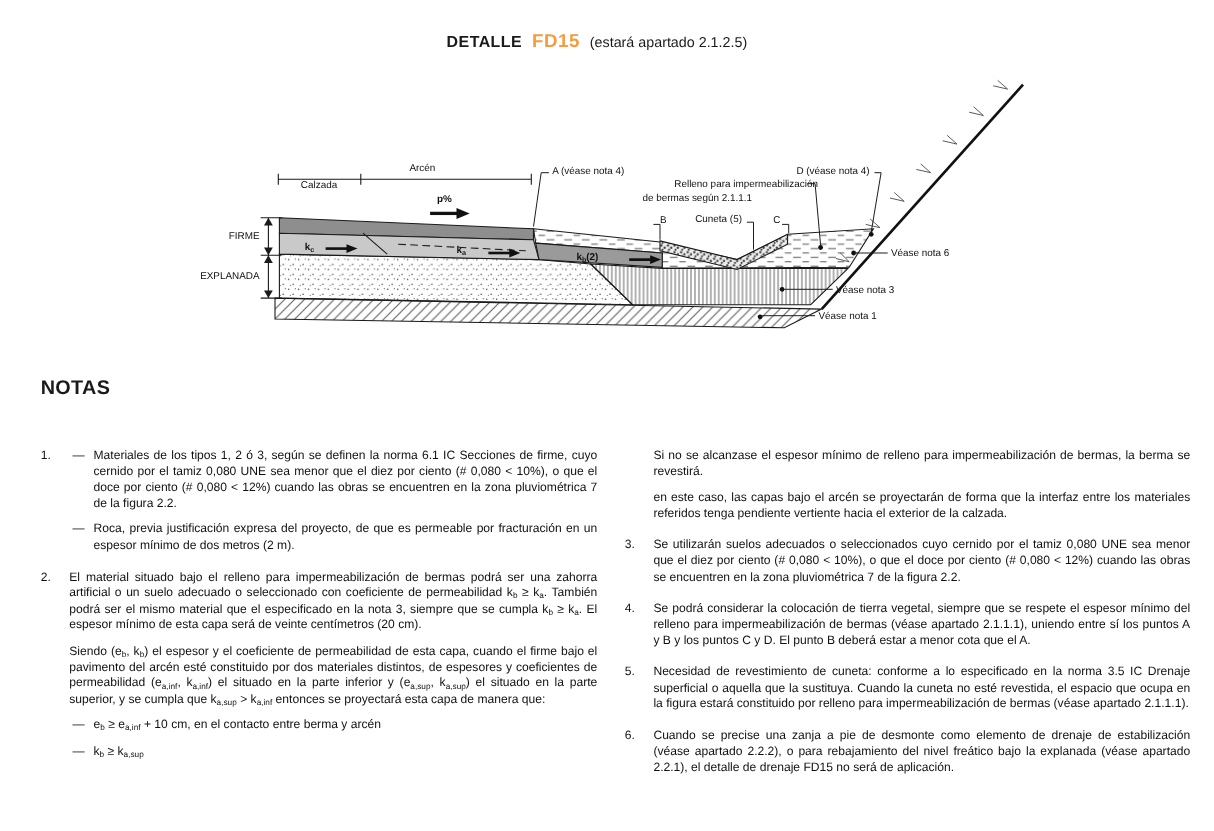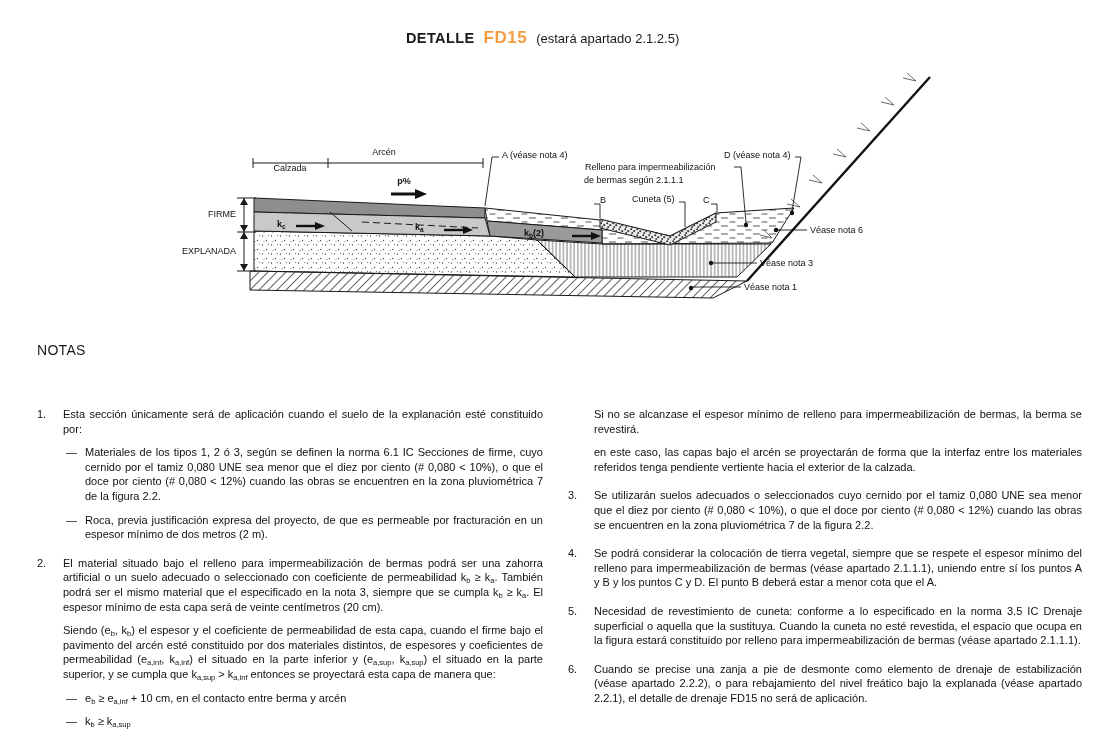--- a/index.html
+++ b/index.html
@@ -14,21 +14,21 @@
   .t-suffix{font-size:13px;}
   
   .diagram{position:absolute;left:0;top:0;width:1104px;height:335px;}
   .diagram svg{position:absolute;left:0;top:0;}
   .dlabel{position:absolute;font-size:9px;line-height:10px;white-space:nowrap;color:#111;}
   .dlabel sub{font-size:6.5px;vertical-align:-2px;}
   .dlabel.ctr{transform:translateX(-50%);}
   .dlabel.rgt{transform:translateX(-100%);}
   .dlabel.bold{font-weight:bold;}
   
-  .notes-heading{position:absolute;left:37px;top:342px;font-size:14px;font-weight:normal;letter-spacing:.3px;}
+  .notes-heading{position:absolute;left:37px;top:342px;font-size:18px;font-weight:bold;letter-spacing:.3px;}
   .col{position:absolute;top:407px;font-size:11px;line-height:14.6px;text-align:justify;color:#111;}
   .col sub{font-size:7.5px;vertical-align:-2px;line-height:0;}
   .col-left{left:37px;width:506px;}
   .col-right{left:568px;width:514px;}
   .note{display:flex;margin:0 0 5px 0;}
   .num{width:26px;flex:none;}
   .nbody{flex:1;min-width:0;}
   .nbody p{margin:0 0 9px 0;}
   .bullet{display:flex;margin:0 0 9px 0;padding-left:3px;}
   .dash{width:19px;flex:none;}
@@ -138,38 +138,37 @@
 
   <span class="dlabel ctr" style="left:290px;top:163px;">Calzada</span>
   <span class="dlabel ctr" style="left:384px;top:147px;">Arcén</span>
   <span class="dlabel ctr bold" style="left:404px;top:176px;">p%</span>
   <span class="dlabel rgt" style="left:236px;top:209px;">FIRME</span>
   <span class="dlabel rgt" style="left:236px;top:246px;">EXPLANADA</span>
   <span class="dlabel bold" style="left:277px;top:219px;">k<sub>c</sub></span>
   <span class="dlabel bold" style="left:415px;top:222px;">k<sub>a</sub></span>
   <span class="dlabel bold" style="left:524px;top:228px;">k<sub>b</sub>(2)</span>
   <span class="dlabel" style="left:502px;top:150px;">A (véase nota 4)</span>
-  <span class="dlabel" style="left:552px;top:162px;padding-left:33px;">Relleno para impermeabilización</span>
+  <span class="dlabel" style="left:580px;top:162px;padding-left:33px;">Relleno para impermeabilización</span>
   <span class="dlabel" style="left:584px;top:175px;">de bermas según 2.1.1.1</span>
   <span class="dlabel" style="left:724px;top:150px;">D (véase nota 4)</span>
   <span class="dlabel" style="left:600px;top:195px;">B</span>
   <span class="dlabel" style="left:632px;top:194px;">Cuneta (5)</span>
   <span class="dlabel" style="left:703px;top:195px;">C</span>
   <span class="dlabel" style="left:810px;top:225px;">Véase nota 6</span>
   <span class="dlabel" style="left:760px;top:258px;">Véase nota 3</span>
   <span class="dlabel" style="left:744px;top:282px;">Véase nota 1</span>
 </div>
 
 <div class="notes-heading">NOTAS</div>
 
 <div class="col col-left">
   <div class="note">
     <div class="num">1.</div>
     <div class="nbody">
-      <p>Esta sección únicamente será de aplicación cuando el suelo de la explanación esté constituido por:</p>
       <div class="bullet">
         <span class="dash">—</span>
         <p>Materiales de los tipos 1, 2 ó 3, según se definen la norma 6.1 IC Secciones de firme, cuyo cernido por el tamiz 0,080 UNE sea menor que el diez por ciento (# 0,080 &lt; 10%), o que el doce por ciento (# 0,080 &lt; 12%) cuando las obras se encuentren en la zona pluviométrica 7 de la figura 2.2.</p>
       </div>
       <div class="bullet">
         <span class="dash">—</span>
         <p>Roca, previa justificación expresa del proyecto, de que es permeable por fracturación en un espesor mínimo de dos metros (2 m).</p>
       </div>
     </div>
   </div>

